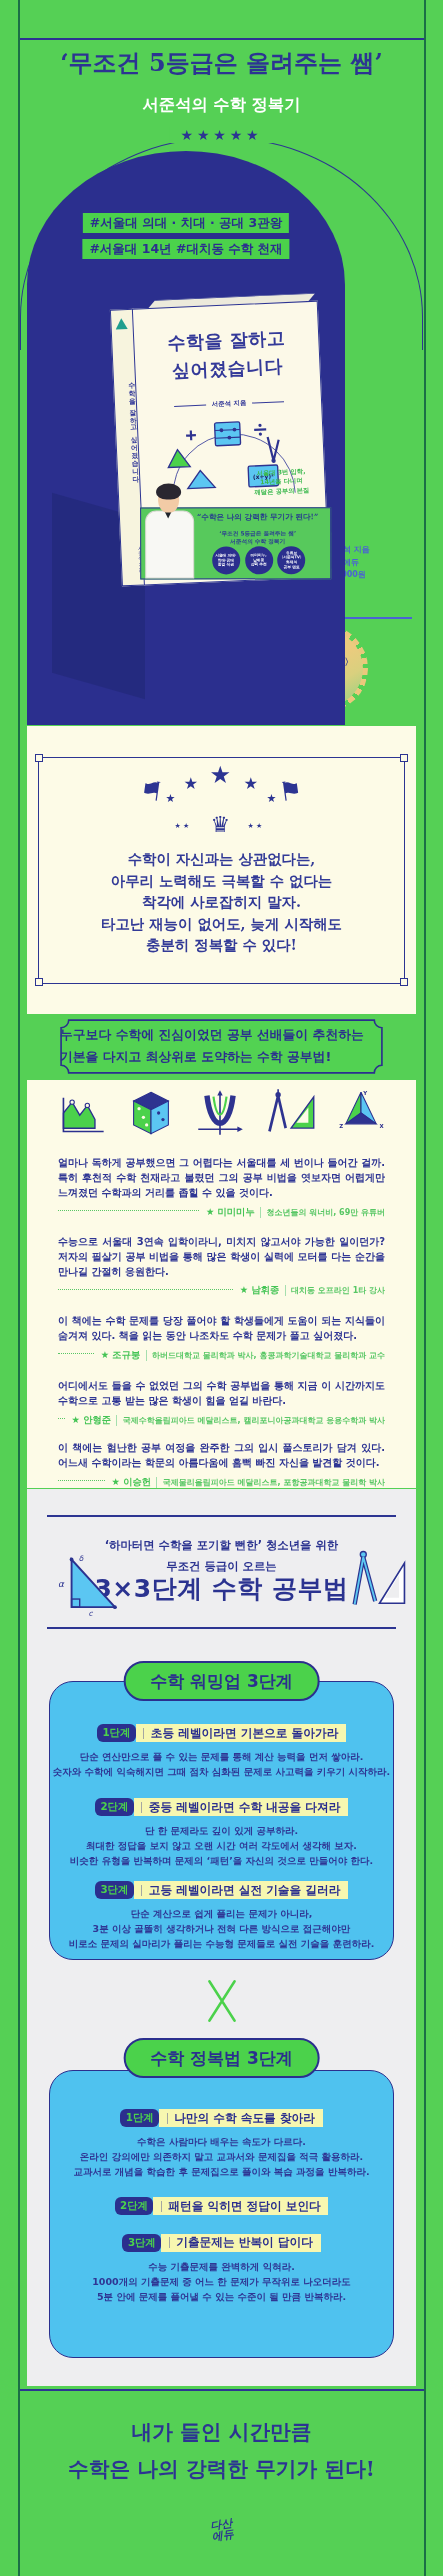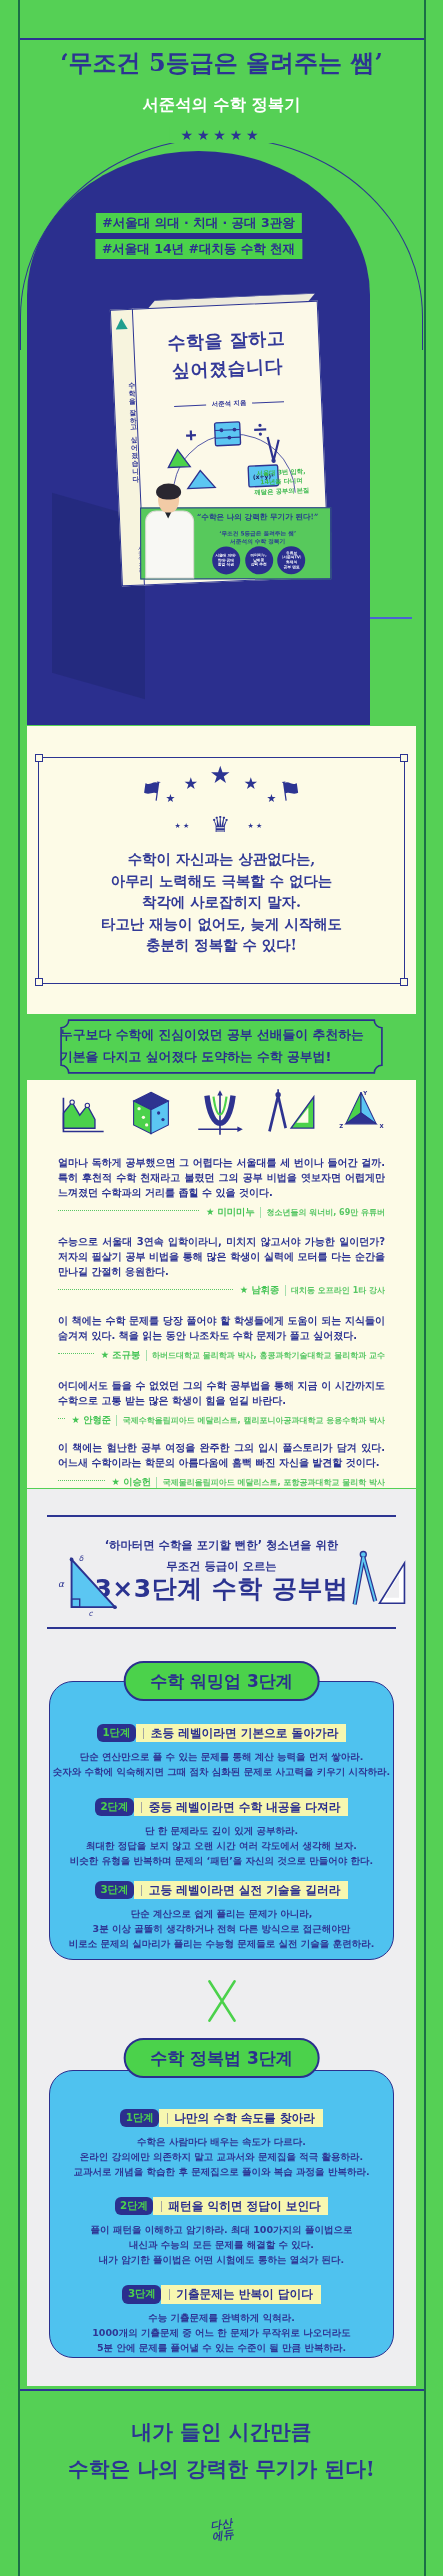--- a/index.html
+++ b/index.html
@@ -10,21 +10,21 @@
   .serif{font-family:"DejaVu Serif","Liberation Serif",serif;}
   
   .pin{position:absolute;top:0;bottom:0;width:1.6px;background:#1b6f46;}
   .rule-navy{position:absolute;height:1.6px;background:#2c3492;}
   
   .main-title{top:47px;font-size:24px;font-weight:700;color:#2c3492;}
   .subtitle{top:94px;font-size:16.3px;font-weight:800;color:#ffffff;}
   .stars{top:127px;font-size:14px;letter-spacing:3.8px;color:#2c3492;background:#55d055;padding:0 12px;z-index:3;}
   .arc-outline{left:19.6px;top:137px;width:401px;height:212px;border:1.6px solid #2c3492;border-bottom:none;
                border-radius:201px 201px 0 0/180px 180px 0 0;z-index:1;}
-  .arch{left:27px;top:151px;width:343px;height:574px;background:#2b2f8e;
+  .arch{left:27px;top:151px;width:318px;height:574px;background:#2b2f8e;
         border-radius:194px 194px 0 0/163px 163px 0 0;z-index:2;}
   .chip{left:50%;transform:translateX(-50%);white-space:nowrap;height:20px;line-height:20px;
         padding:0 7px;background:#4bd24b;color:#2b2f8e;font-weight:800;font-size:12.5px;}
   
   .book{left:89px;top:143px;width:208px;height:308px;transform:rotate(-2.5deg);}
   .book-shadow{left:25px;top:355px;width:93px;height:180px;background:#222879;transform:skewY(16deg);opacity:.7;}
   .page-top{left:24px;top:3.3px;width:180px;height:9.8px;background:#eceadb;border:1.1px solid #2c3492;
             clip-path:polygon(6% 100%,12% 0,100% 0,94% 100%);}
   .spine{left:0;top:11px;width:22px;height:275px;background:#f7f4de;border:1.1px solid #2c3492;}
   .spine-tri{left:3.8px;top:7.6px;width:0;height:0;border-left:6.5px solid transparent;border-right:6.5px solid transparent;border-bottom:11px solid #1f9e8f;}
@@ -245,21 +245,21 @@
       <div>충분히 정복할 수 있다!</div>
     </div>
   </div>
 
   <div class="abs ticket">
     <svg width="323" height="55" viewBox="0 0 594 101">
       <path d="M16 2 H578 A14 14 0 0 0 592 16 V85 A14 14 0 0 0 578 99 H16 A14 14 0 0 0 2 85 V16 A14 14 0 0 0 16 2 Z" fill="#52d252" stroke="#2b2f8e" stroke-width="3"></path>
     </svg>
     <div class="ticket-text">
       <div>누구보다 수학에 진심이었던 공부 선배들이 추천하는</div>
-      <div>기본을 다지고 싶어졌다 도약하는 수학 공부법!</div>
+      <div>기본을 다지고 최상위로 도약하는 수학 공부법!</div>
     </div>
   </div>
 
   <div class="abs cream2">
     <div class="icon-row">
       <svg width="50" height="48" viewBox="0 0 92 88">
         <polygon points="10,72 10,44 26,24 40,48 54,30 68,56 68,72" fill="#4bd24b" stroke="#2b2f8e" stroke-width="2.5"></polygon>
         <path d="M10 16 V78 H84" fill="none" stroke="#2b2f8e" stroke-width="3"></path>
         <circle cx="26" cy="24" r="4" fill="#fdfbe7" stroke="#2b2f8e" stroke-width="2"></circle>
         <circle cx="54" cy="30" r="4" fill="#fdfbe7" stroke="#2b2f8e" stroke-width="2"></circle>
@@ -416,25 +416,20 @@
         <div>온라인 강의에만 의존하지 말고 교과서와 문제집을 적극 활용하라.</div>
         <div>교과서로 개념을 학습한 후 문제집으로 풀이와 복습 과정을 반복하라.</div>
       </div>
       <div class="stephead" style="margin-top:18.5px">
         <span class="stepnum">2단계</span>
         <span class="steptitle">
             <span class="vbar"></span>
             <span>패턴을 익히면 정답이 보인다</span>
           </span>
       </div>
-      <div class="stepbody">
-        <div>풀이 패턴을 이해하고 암기하라. 최대 100가지의 풀이법으로</div>
-        <div>내신과 수능의 모든 문제를 해결할 수 있다.</div>
-        <div>내가 암기한 풀이법은 어떤 시험에도 통하는 열쇠가 된다.</div>
-      </div>
       <div class="stephead" style="margin-top:18.5px">
         <span class="stepnum">3단계</span>
         <span class="steptitle">
             <span class="vbar"></span>
             <span>기출문제는 반복이 답이다</span>
           </span>
       </div>
       <div class="stepbody">
         <div>수능 기출문제를 완벽하게 익혀라.</div>
         <div>1000개의 기출문제 중 어느 한 문제가 무작위로 나오더라도</div>

